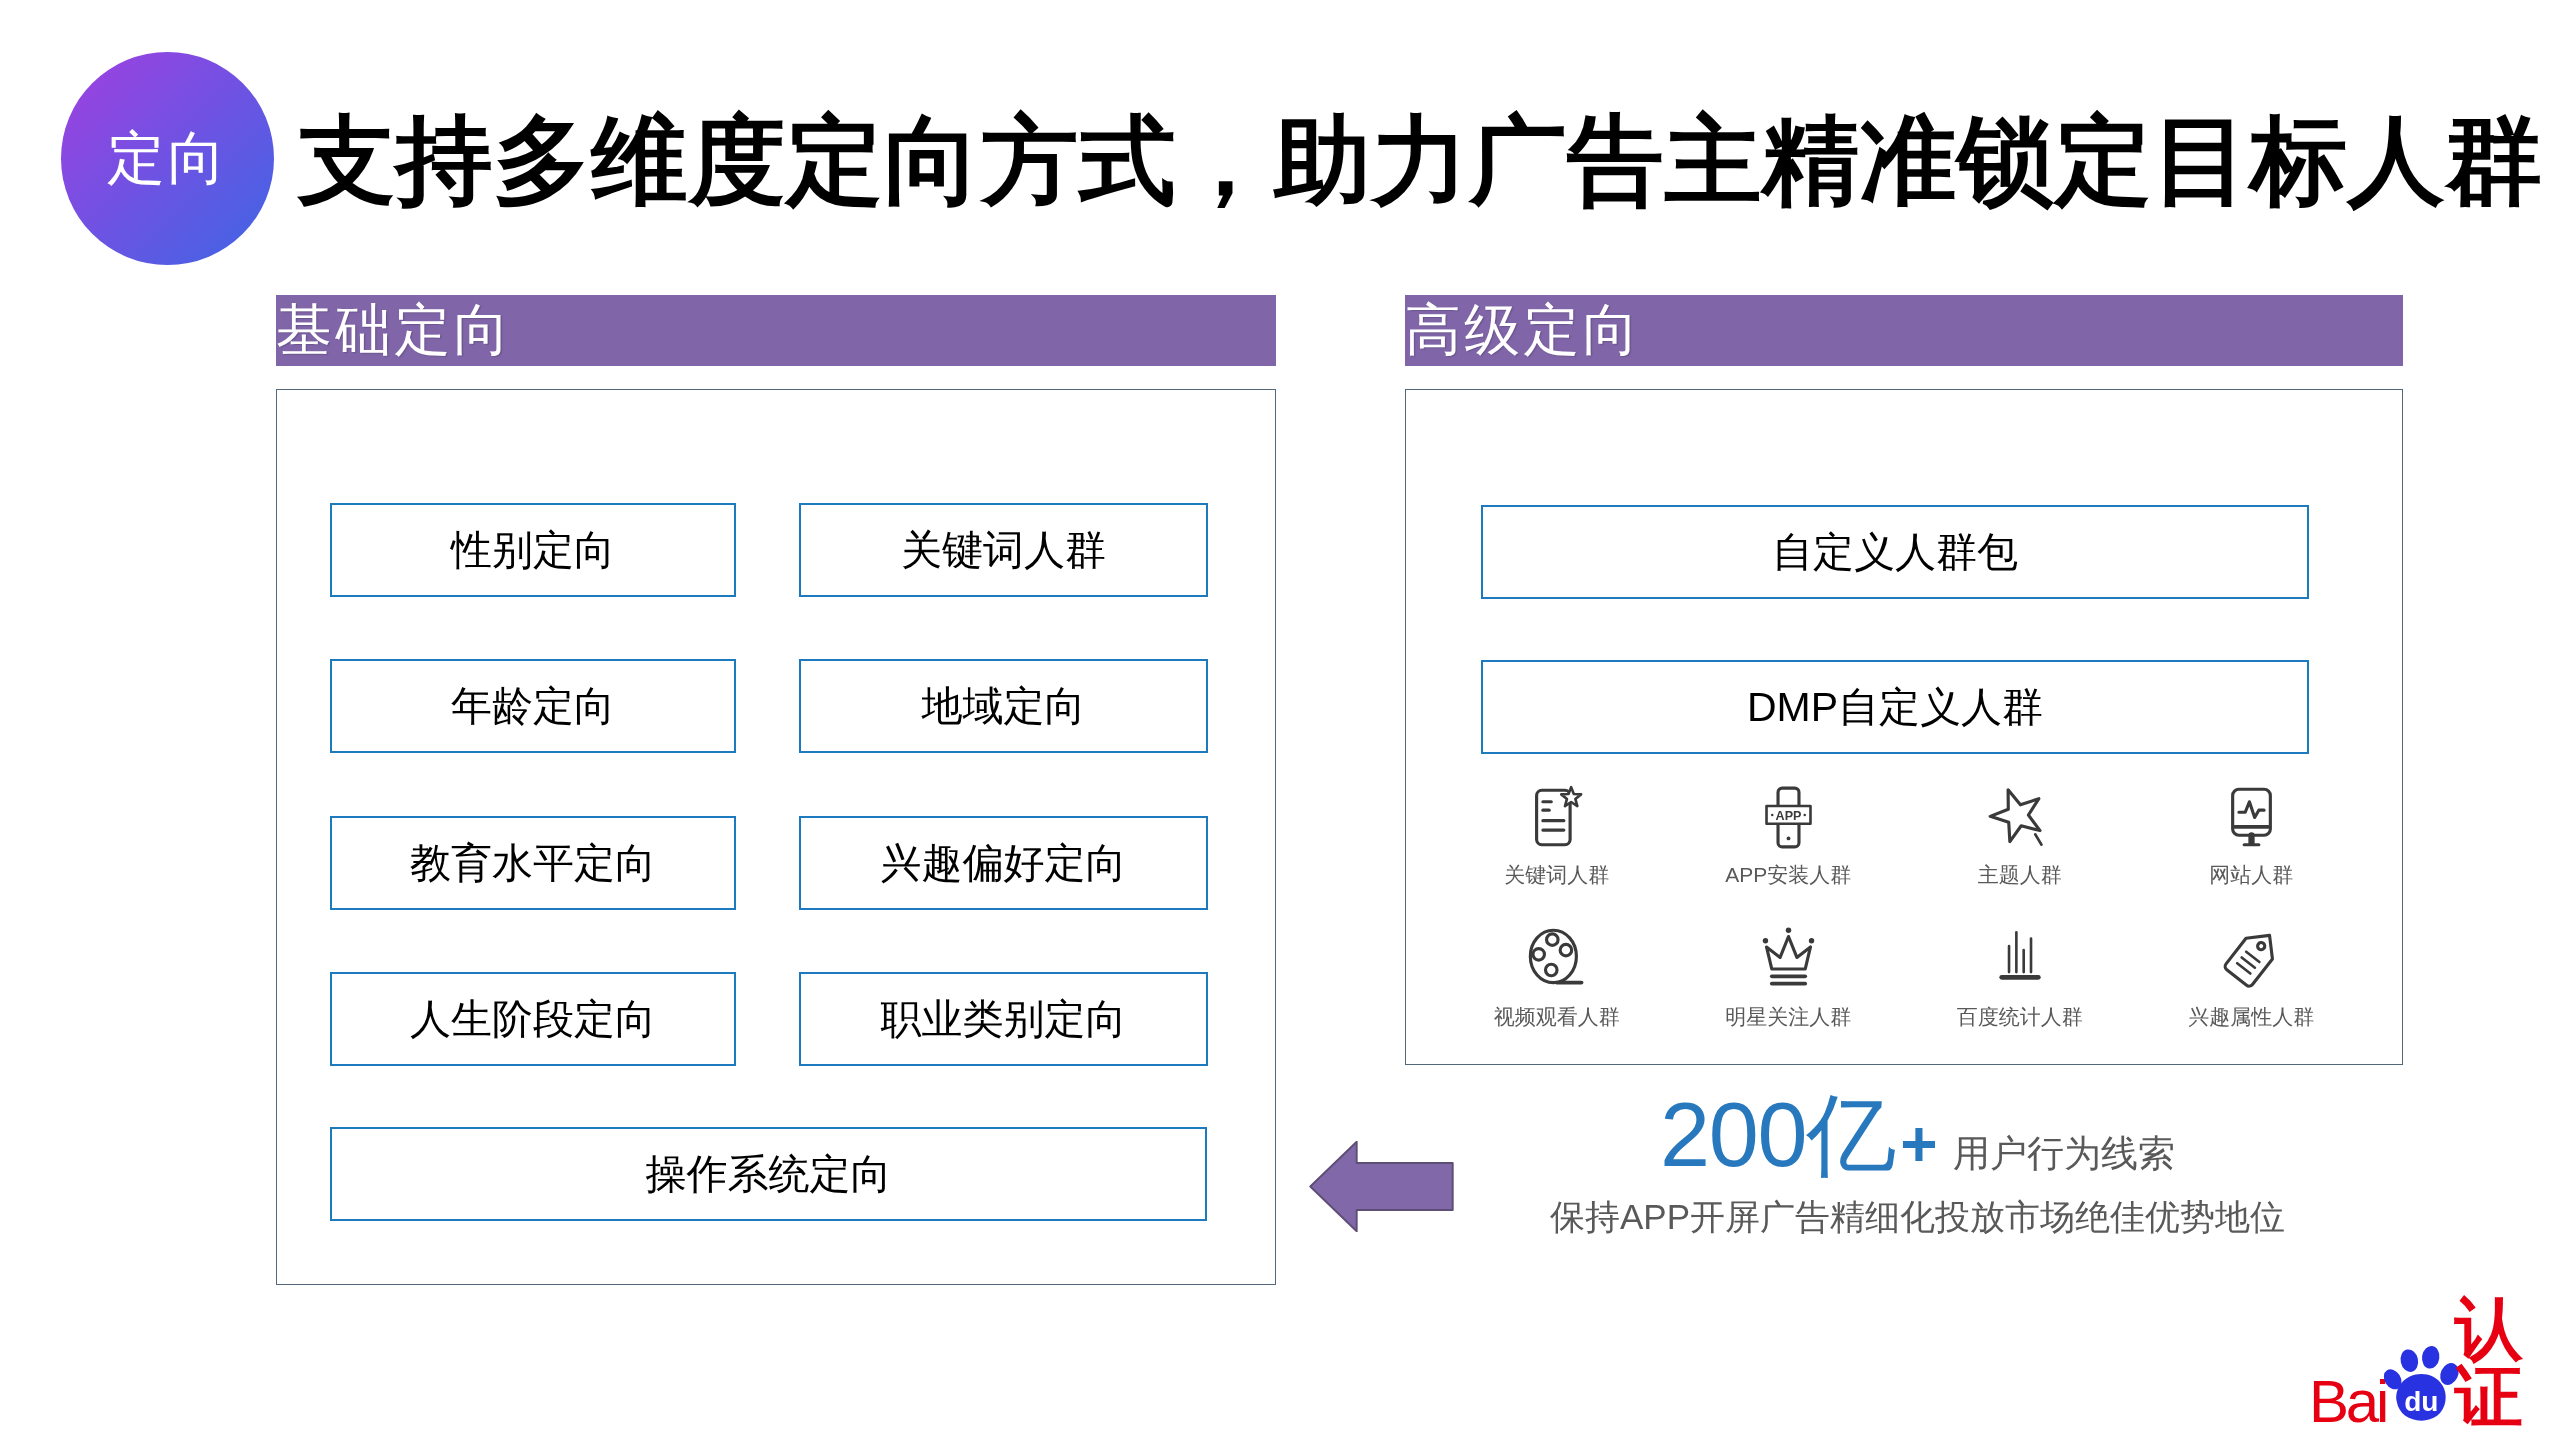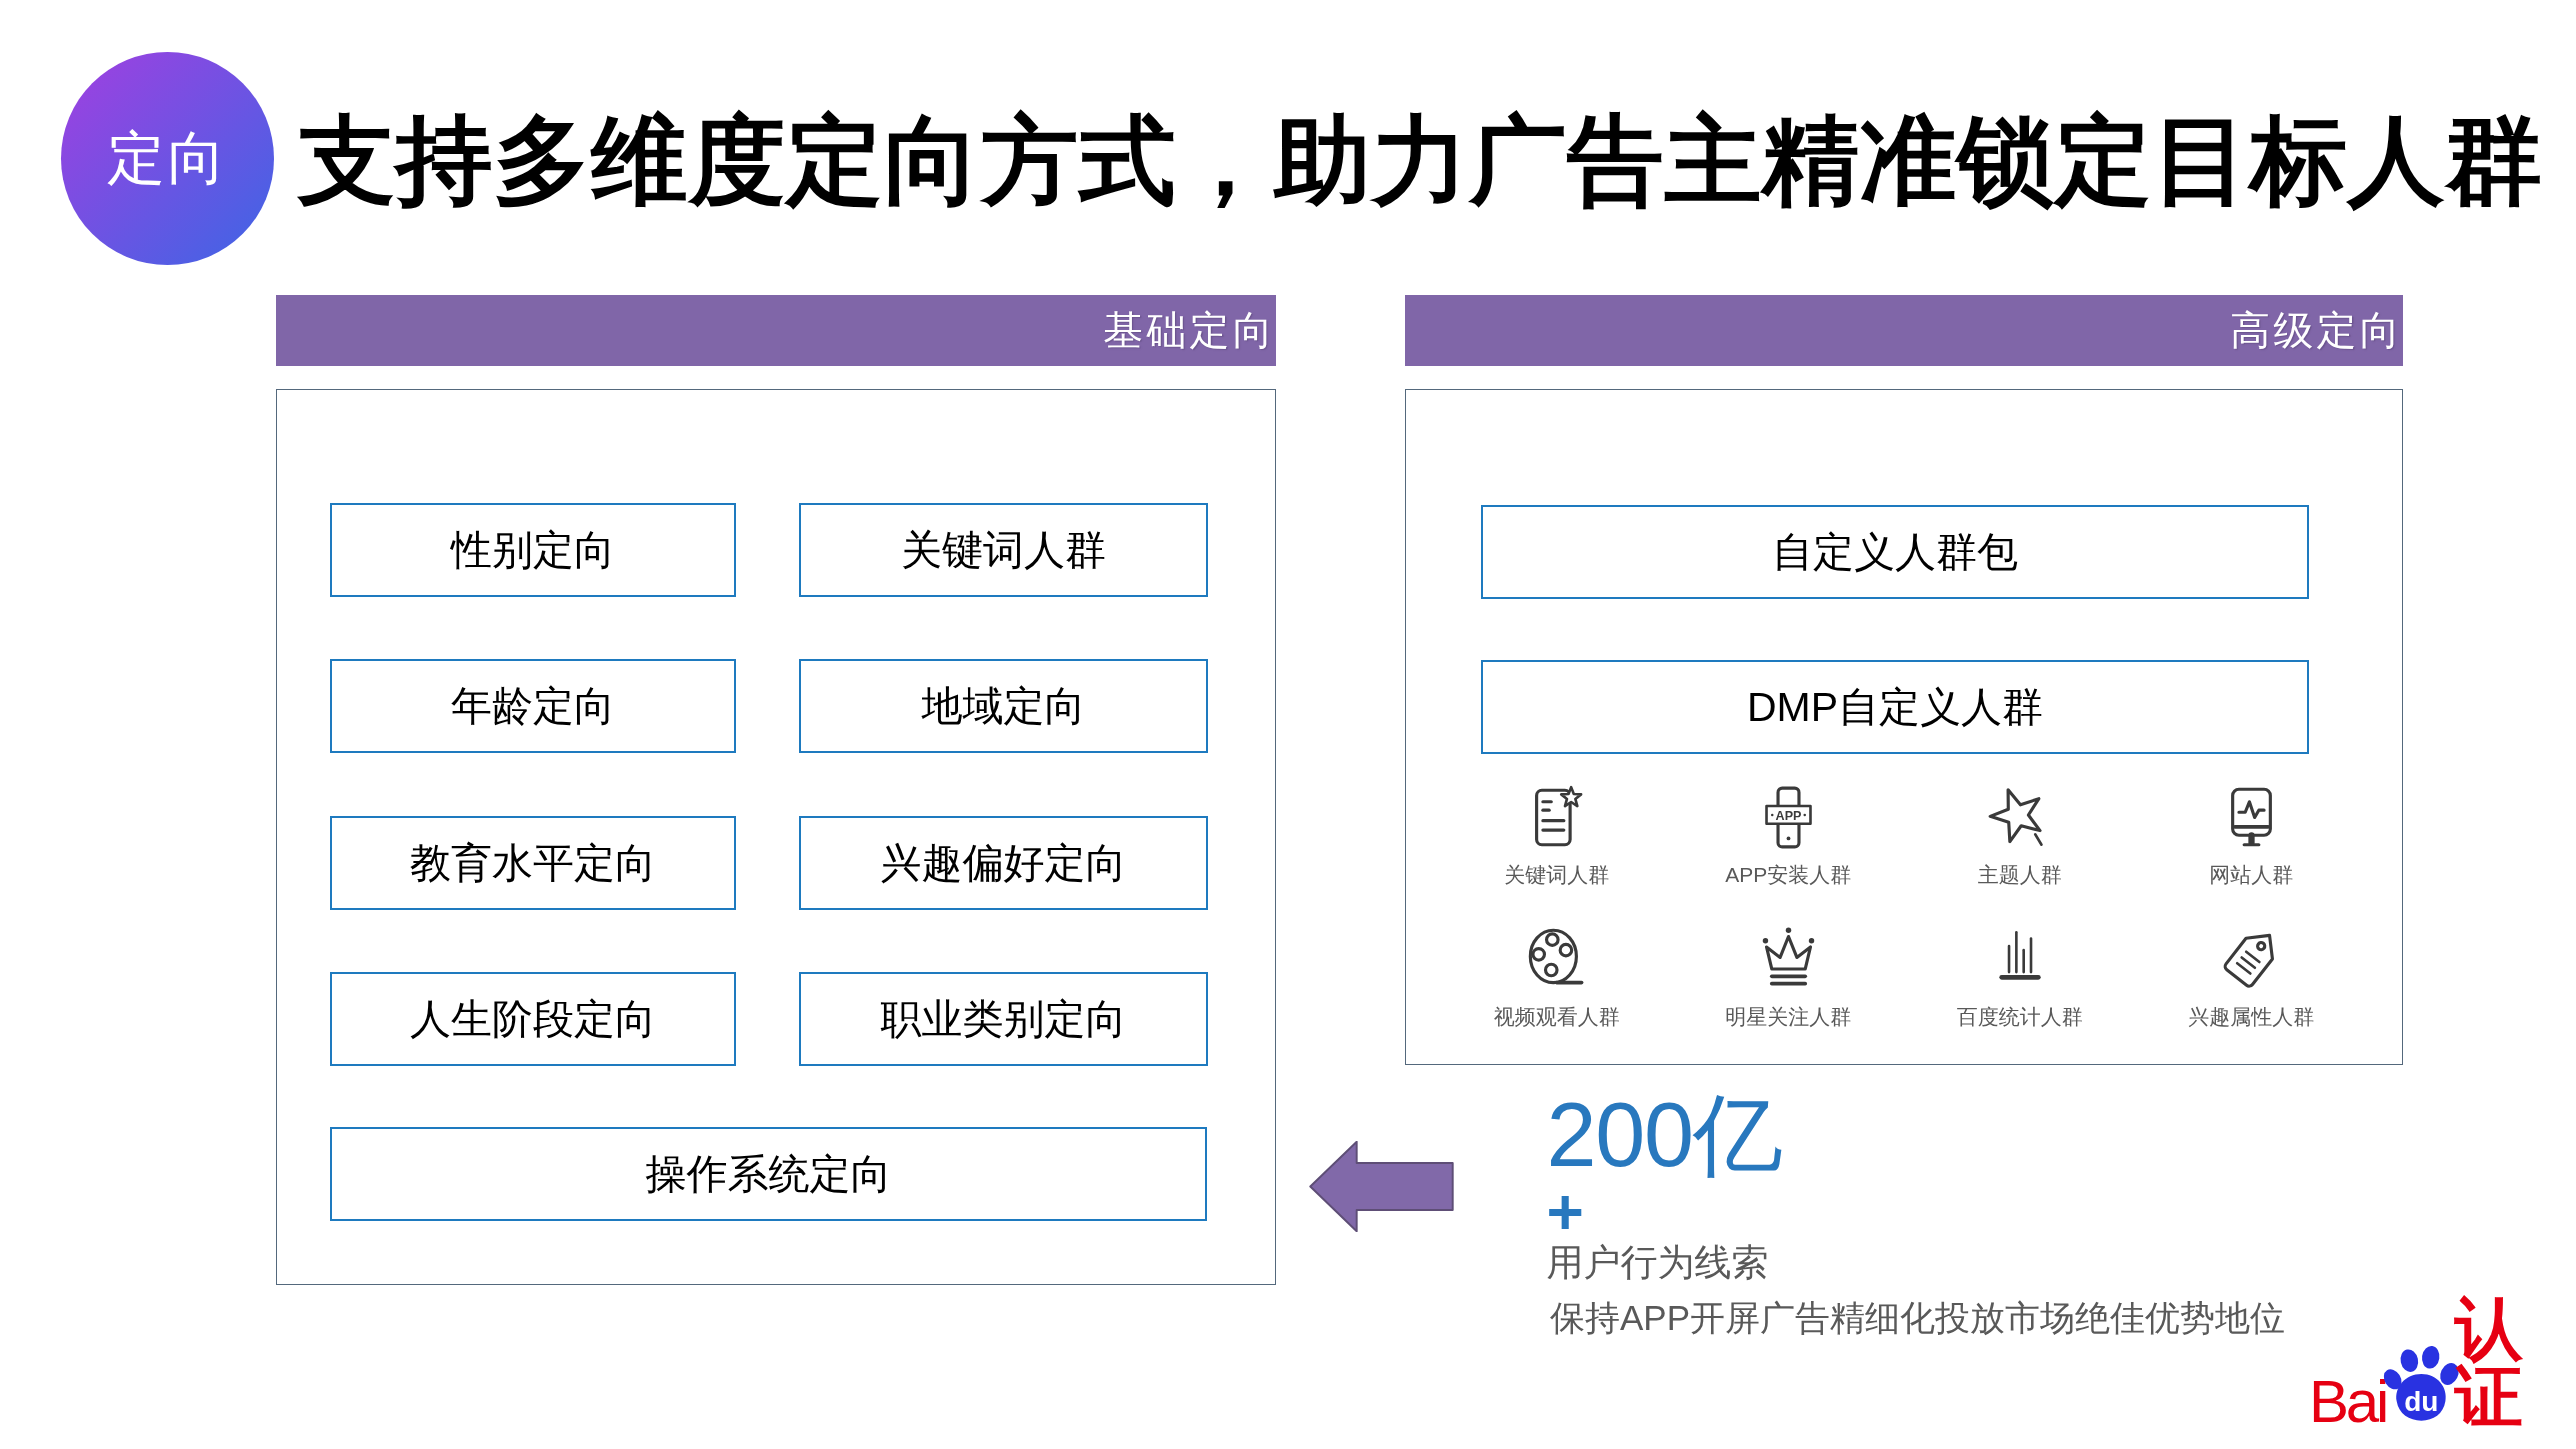--- a/index.html
+++ b/index.html
@@ -22,22 +22,22 @@
   .slide{position:relative;width:2576px;height:1449px;background:#fff;overflow:hidden;}
   .abs{position:absolute;}
 
   
   .badge{left:61px;top:52px;width:213px;height:213px;border-radius:50%;
     background:linear-gradient(135deg,var(--badge-grad-start) 0%,var(--badge-grad-end) 100%);
     display:flex;align-items:center;justify-content:center;color:#fff;font-size:58px;letter-spacing:2.6px;}
   .title{left:298px;top:97px;font-size:97px;font-weight:bold;color:#000;white-space:nowrap;letter-spacing:0.6px;}
 
   
-  .hdr{height:71px;background:var(--header-purple);color:#fff;display:flex;align-items:center;justify-content:flex-end;
-    font-size:40px;letter-spacing:3.2px;text-shadow:1.3px 1.3px 1.3px rgba(90,70,120,.55);}
+  .hdr{height:71px;background:var(--header-purple);color:#fff;display:flex;align-items:center;justify-content:flex-start;
+    font-size:56px;letter-spacing:3.2px;text-shadow:1.3px 1.3px 1.3px rgba(90,70,120,.55);}
   .hdr-basic{left:276px;top:295px;width:1000px;}
   .hdr-adv{left:1405px;top:295px;width:998px;}
 
   
   .panel{border:1.9px solid var(--panel-border);background:#fff;}
   .panel-basic{left:276px;top:389px;width:1000px;height:896px;}
   .panel-adv{left:1405px;top:389px;width:998px;height:676px;}
 
   
   .tbox{position:absolute;border:2.6px solid var(--box-border);background:#fff;display:flex;align-items:center;
@@ -55,21 +55,21 @@
   .aud{display:flex;flex-direction:column;align-items:center;}
   .aud svg{width:67px;height:67px;stroke:var(--icon-stroke);fill:none;stroke-width:3;
     stroke-linecap:round;stroke-linejoin:round;}
   .aud-label{margin-top:10.3px;font-size:21px;color:var(--text-gray);white-space:nowrap;}
 
   
   .arrow-svg{left:1309px;top:1141px;width:145px;height:91px;}
 
   
   .callout{left:1531px;top:1090px;width:773px;text-align:center;}
-  .stat-line{display:flex;align-items:baseline;justify-content:center;line-height:1;flex-direction:column;}
+  .stat-line{display:flex;align-items:baseline;justify-content:center;line-height:1;}
   .stat-number{font-size:90px;color:var(--stat-blue);letter-spacing:-1.3px;}
   .stat-plus{font-size:64px;color:var(--stat-blue);font-weight:bold;margin-left:5.2px;}
   .stat-suffix{font-size:37px;color:var(--text-gray);margin-left:15.5px;}
   .callout-desc{margin-top:14px;font-size:35px;color:var(--text-gray);white-space:nowrap;}
 
   
   .logo{left:2309px;top:1343px;display:flex;align-items:flex-end;height:87px;}
   .logo-bai{font-size:60px;font-weight:normal;color:var(--baidu-red);line-height:.95;letter-spacing:-3.2px;}
   .logo-paw{width:94px;height:94px;margin:0 -10.3px -2.6px -6.4px;}
   .logo-suffix{font-size:68px;font-weight:bold;color:var(--baidu-red);line-height:1;letter-spacing:-1.3px;}

